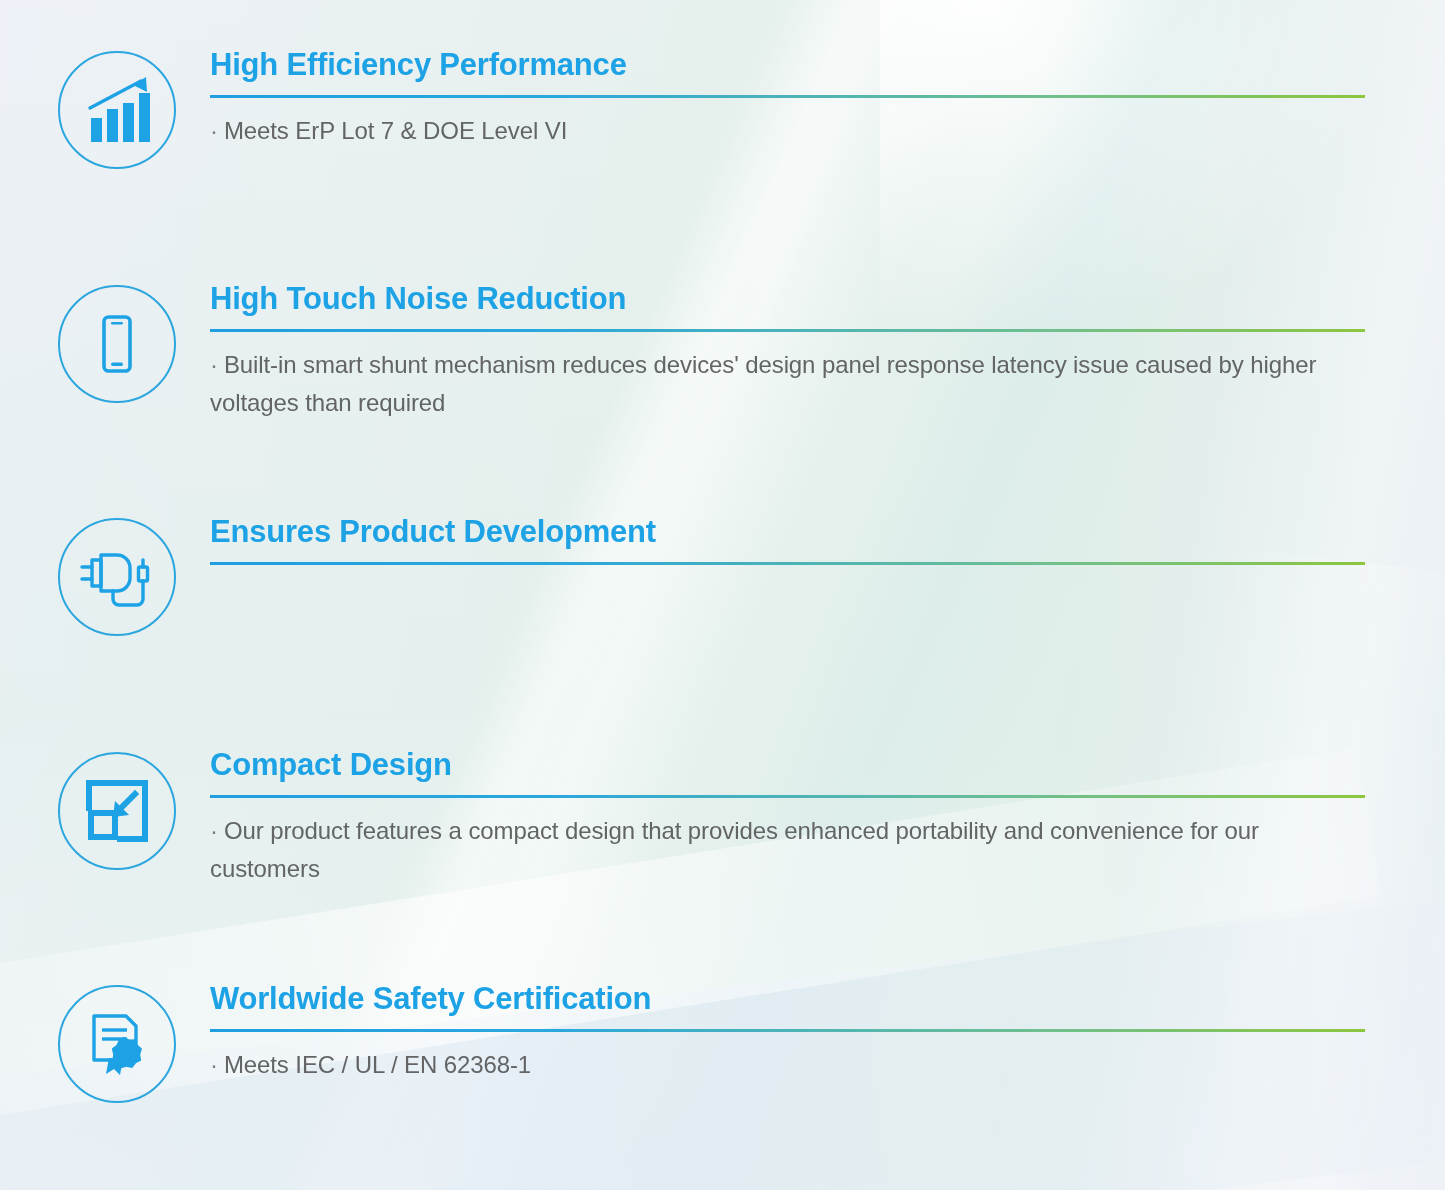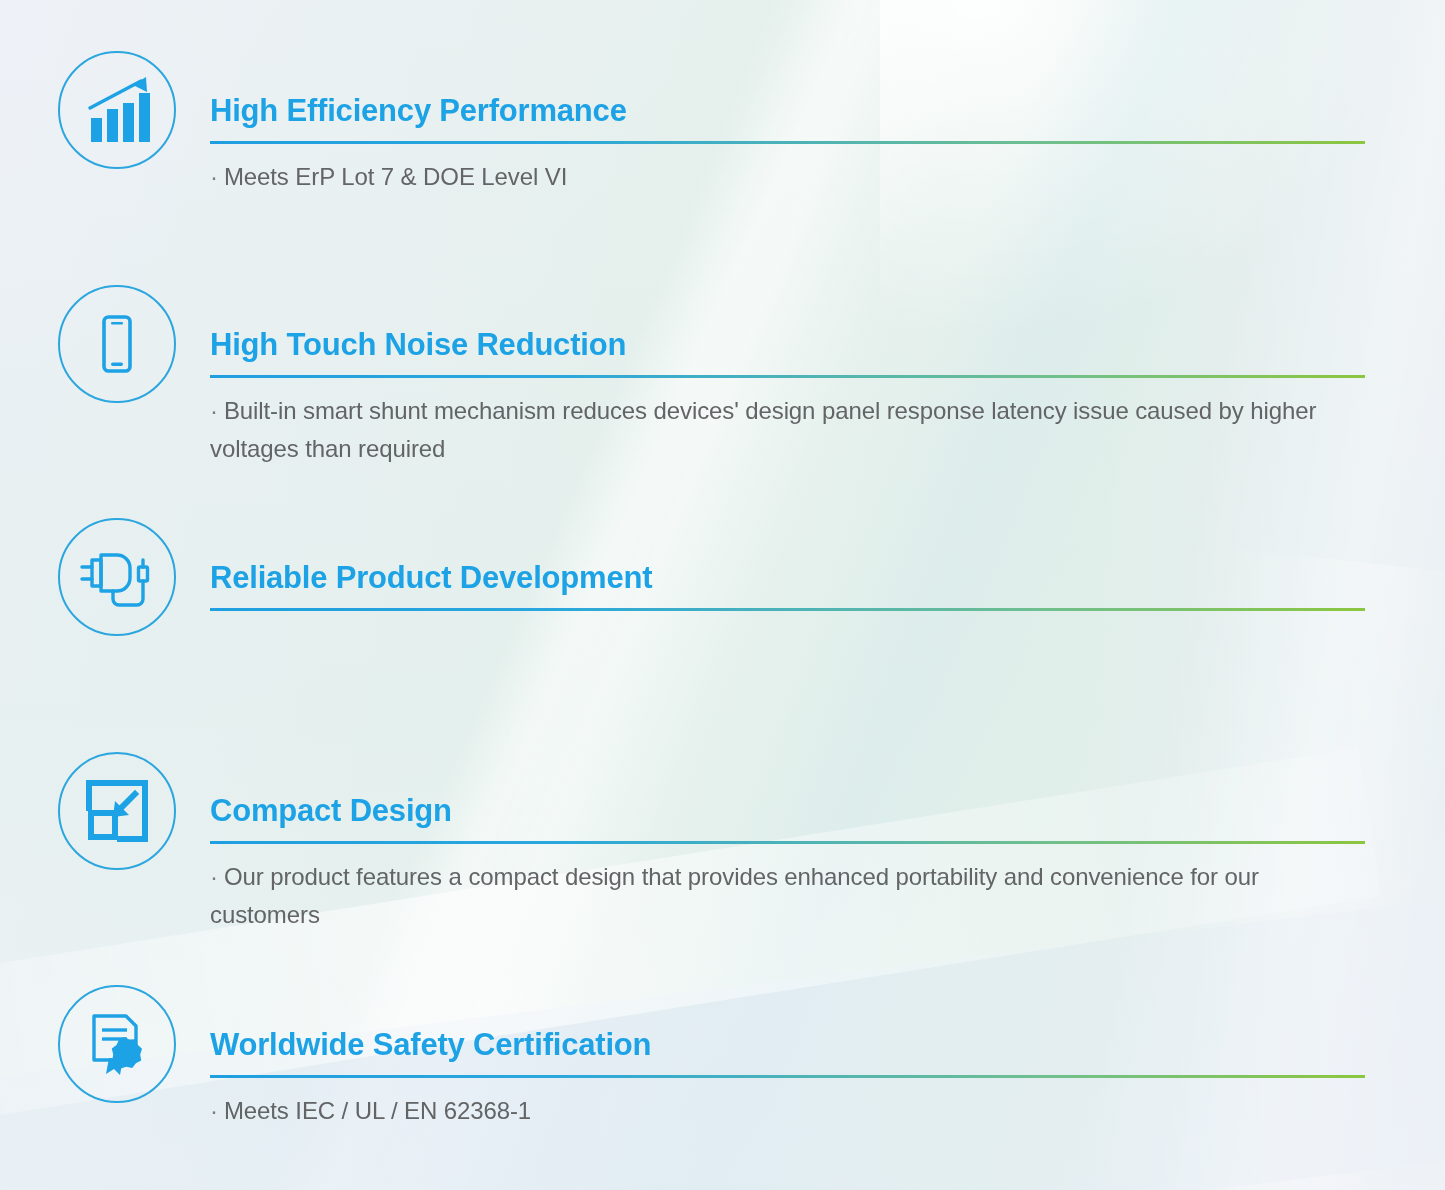--- a/index.html
+++ b/index.html
@@ -117,21 +117,20 @@
     width: 1160px;
   }
 
   .feature-title {
     color: #1ca2e5;
     font-size: 31px;
     font-weight: bold;
     letter-spacing: -0.2px;
     line-height: 38px;
     white-space: nowrap;
-    margin-top: 46px;
   }
 
   .divider {
     margin-top: 11px;
     width: 1155px;
     height: 3px;
     background: linear-gradient(90deg, #1f9fe0 0%, #2aa7dd 30%, #6fbf8f 72%, #8cc63f 100%);
   }
 
   .bullets {
@@ -229,21 +228,21 @@
             <rect x="15" y="19" width="9" height="26"></rect>
             <line x1="5" y1="26" x2="15" y2="26"></line>
             <line x1="5" y1="38" x2="15" y2="38"></line>
             <path d="M36 50 V58 a6 6 0 0 0 6 6 H60 a6 6 0 0 0 6 -6 V40"></path>
             <rect x="61.5" y="26" width="9" height="14" rx="1.5"></rect>
             <line x1="66" y1="19" x2="66" y2="26"></line>
           </g>
         </svg>
       </div>
       <div class="feature-body">
-        <div class="feature-title">Reliable Product Development</div>
+        <div class="feature-title">Ensures Product Development</div>
         <div class="divider"></div>
       </div>
     </div>
 
     <div class="feature f3">
       <div class="icon-circle">
         <svg width="68" height="68" viewBox="0 0 68 68" aria-hidden="true">
           <g fill="none" stroke="#1ca2e5" stroke-width="6">
             <polyline points="6,34 6,6 62,6 62,62 34,62"></polyline>
             <rect x="8" y="36" width="24" height="24"></rect>

